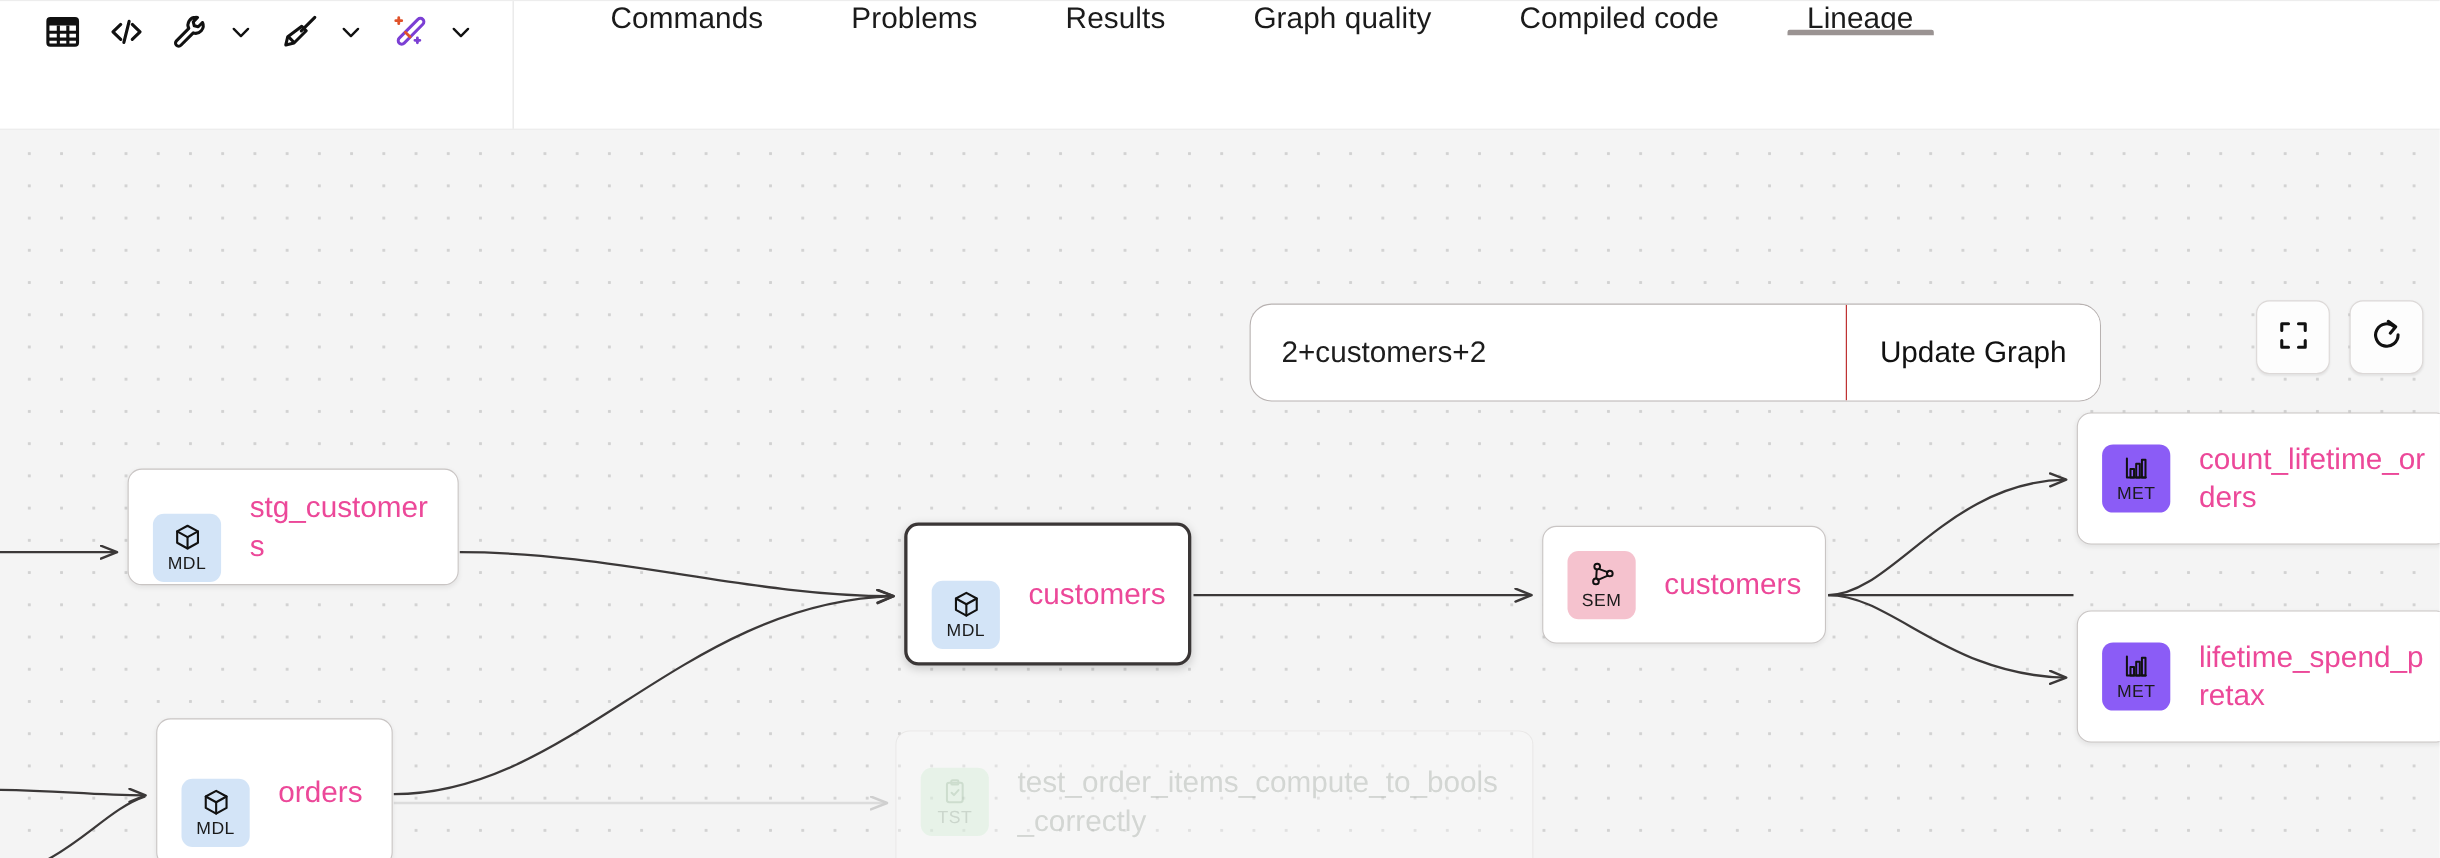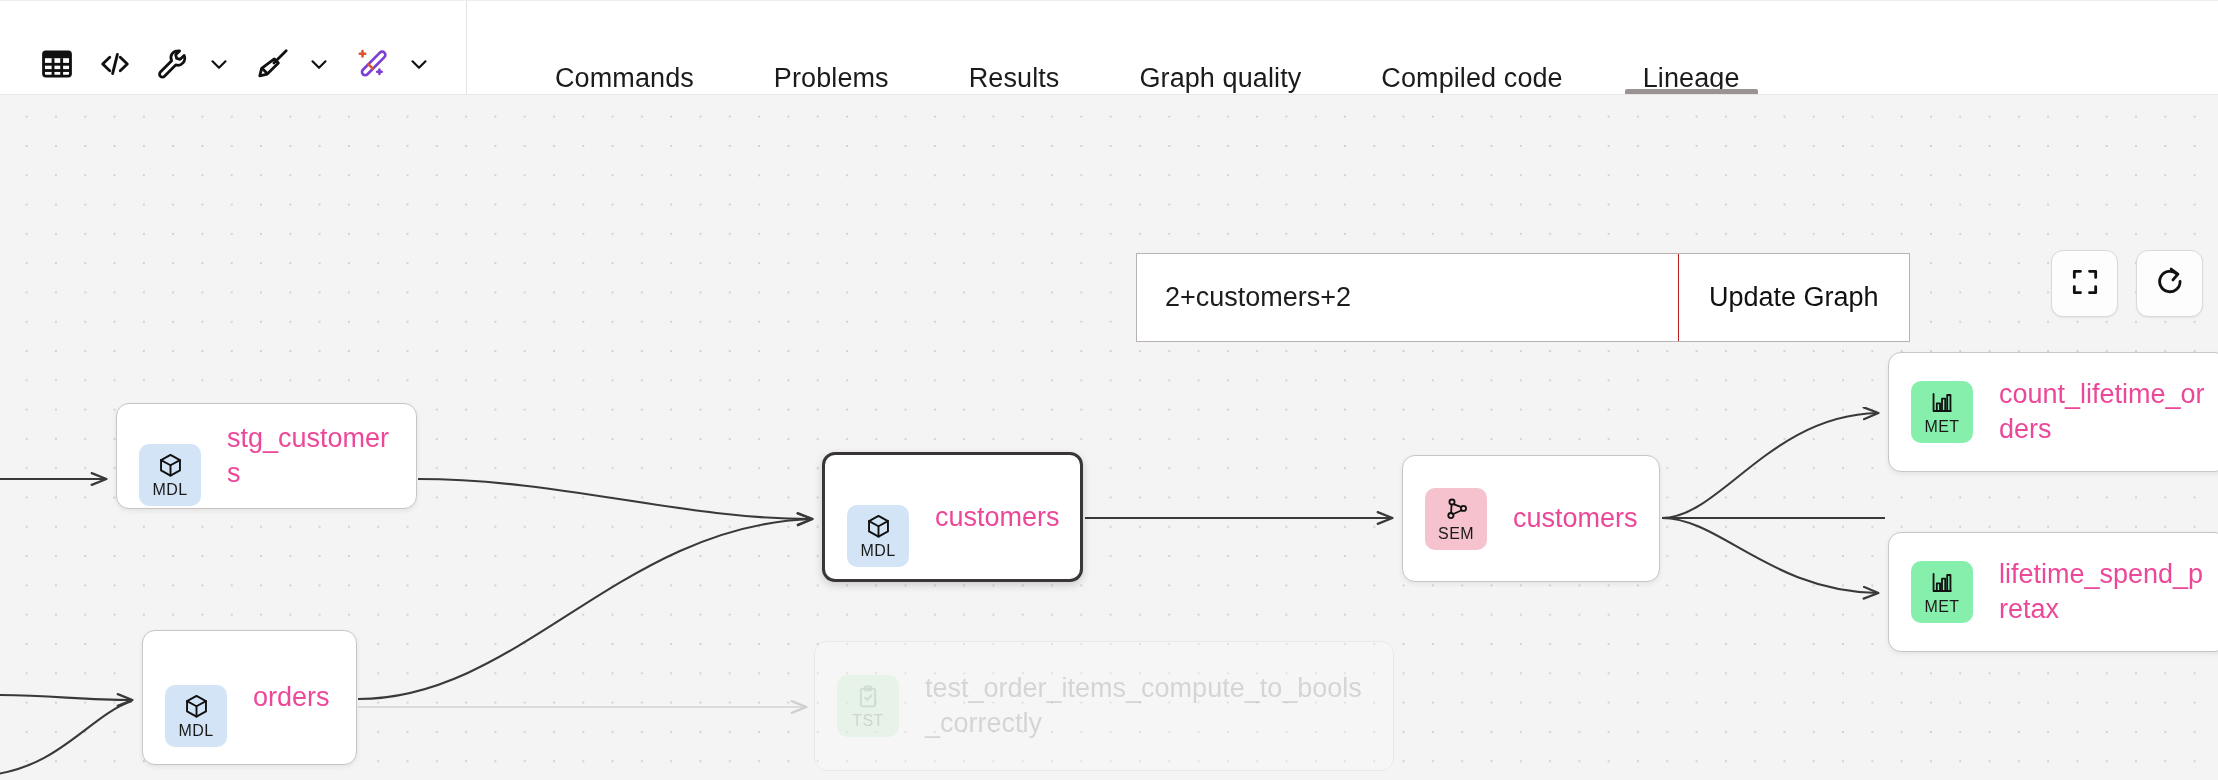--- a/index.html
+++ b/index.html
@@ -11,26 +11,26 @@
     width: 2218px;
     height: 780px;
     overflow: hidden;
     font-family: "Liberation Sans", sans-serif;
     -webkit-font-smoothing: antialiased;
   }
 
   
   .toolbar {
     position: relative;
-    height: 95px;
+    height: 118px;
     background: #ffffff;
     border-bottom: 1px solid #e6e6e6;
     border-top: 1px solid #ededed;
     display: flex;
-    align-items: flex-end;
+    align-items: flex-start;
     box-sizing: border-box;
   }
   .tool-group {
     display: flex;
     align-items: center;
     padding-left: 28px;
     padding-right: 22px;
     gap: 0px;
   }
   .tool-btn {
@@ -118,21 +118,21 @@
   
   .graph-control {
     position: absolute;
     left: 1136px;
     top: 158px;
     height: 89px;
     display: flex;
     align-items: stretch;
     background: #ffffff;
     border: 1px solid #b8b2b1;
-    border-radius: 0;
+    border-radius: 20px;
     box-sizing: border-box;
     overflow: hidden;
     z-index: 5;
   }
   .graph-search {
     width: 485px;
     border: none;
     outline: none;
     padding: 0 28px;
     font-size: 27px;
@@ -206,21 +206,21 @@
     border-radius: 10px;
     display: flex;
     flex-direction: column;
     align-items: center;
     justify-content: center;
     flex: none;
     gap: 1px;
   }
   .badge-mdl { background: #d3e4f7; margin-top: 37px; }
   .badge-sem { background: #f5c2ce; }
-  .badge-met { background: #86efac; text-align: right; }
+  .badge-met { background: #8b5cf6; text-align: right; }
   .badge-tst { background: #e0f2e2; }
   .badge-text {
     font-size: 16px;
     letter-spacing: 0.4px;
     color: #1a1a1a;
     line-height: 1;
     margin-top: 2px;
     font-family: "Liberation Sans", sans-serif;
   }
   .node.faded .badge-text { color: #b3c4b5; }
@@ -445,21 +445,21 @@
           <rect x="5.4" y="4.2" width="13.2" height="16.4" rx="1.8"></rect>
           <rect x="9.0" y="2.2" width="6.0" height="3.6" rx="1"></rect>
           <polyline points="9.3,12.6 11.3,14.6 15.1,10.4"></polyline>
         </svg>
       </span>
       <span class="badge-text">TST</span>
     </div>
     <div class="node-label">test_order_items_compute_to_bools_correctly</div>
   </div>
 
-  <div class="node" style="left:1402px; top:360px; width:258px; height:127px;">
+  <div class="node" style="left:1402px; top:360px; width:258px; height:107px;">
     <div class="node-badge badge-sem">
       <span>
         <svg class="badge-svg" width="27" height="27" viewBox="0 0 24 24" fill="none" stroke="#111" stroke-width="1.6" stroke-linejoin="round" stroke-linecap="round">
           <circle cx="8.0" cy="5.4" r="2.3"></circle>
           <circle cx="18.2" cy="11.0" r="2.3"></circle>
           <circle cx="7.0" cy="17.4" r="2.3"></circle>
           <line x1="9.2" y1="7.3" x2="16.4" y2="9.9"></line>
           <line x1="16.6" y1="12.7" x2="8.7" y2="16.2"></line>
           <line x1="7.6" y1="7.7" x2="7.2" y2="15.1"></line>
         </svg>

